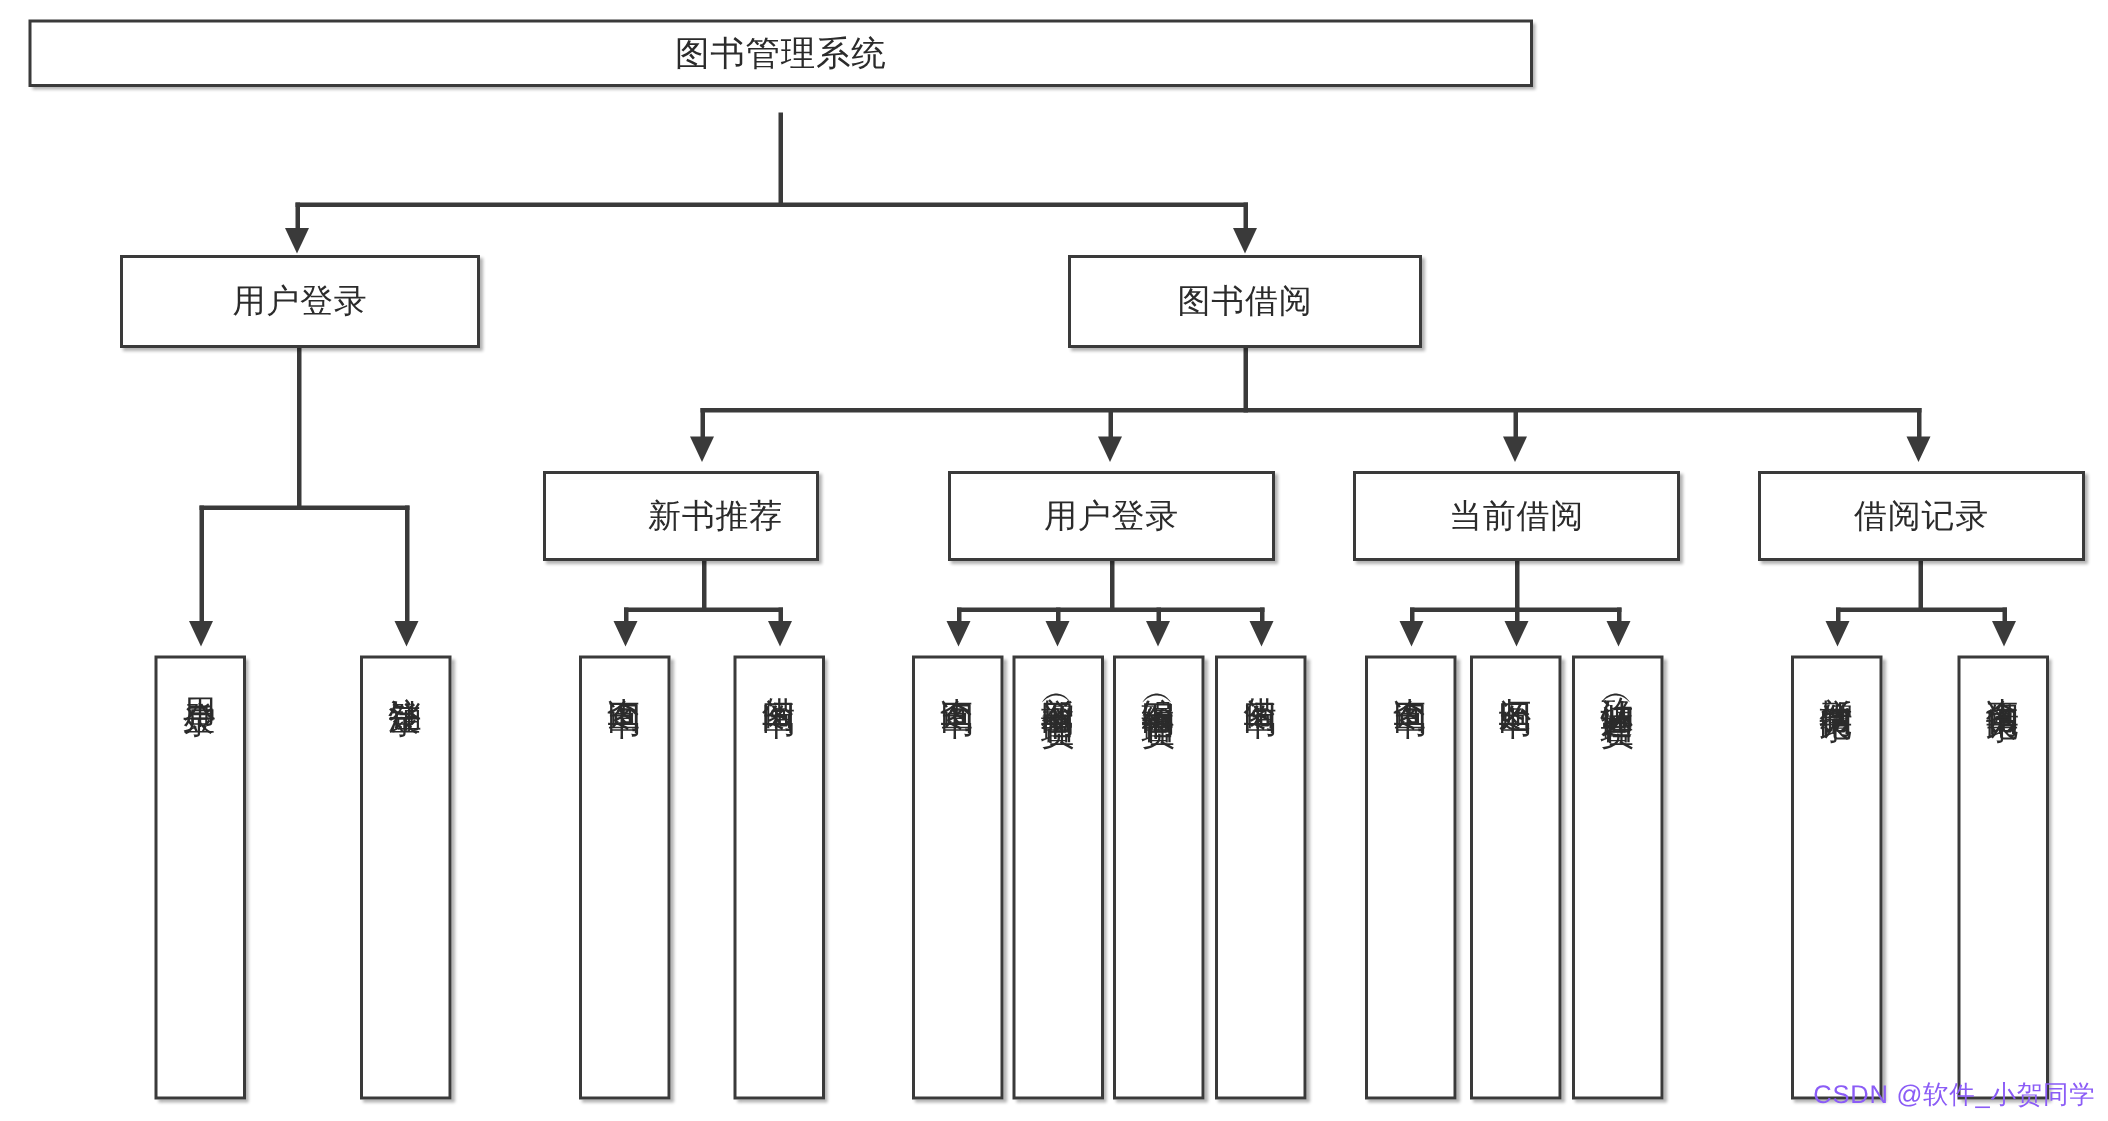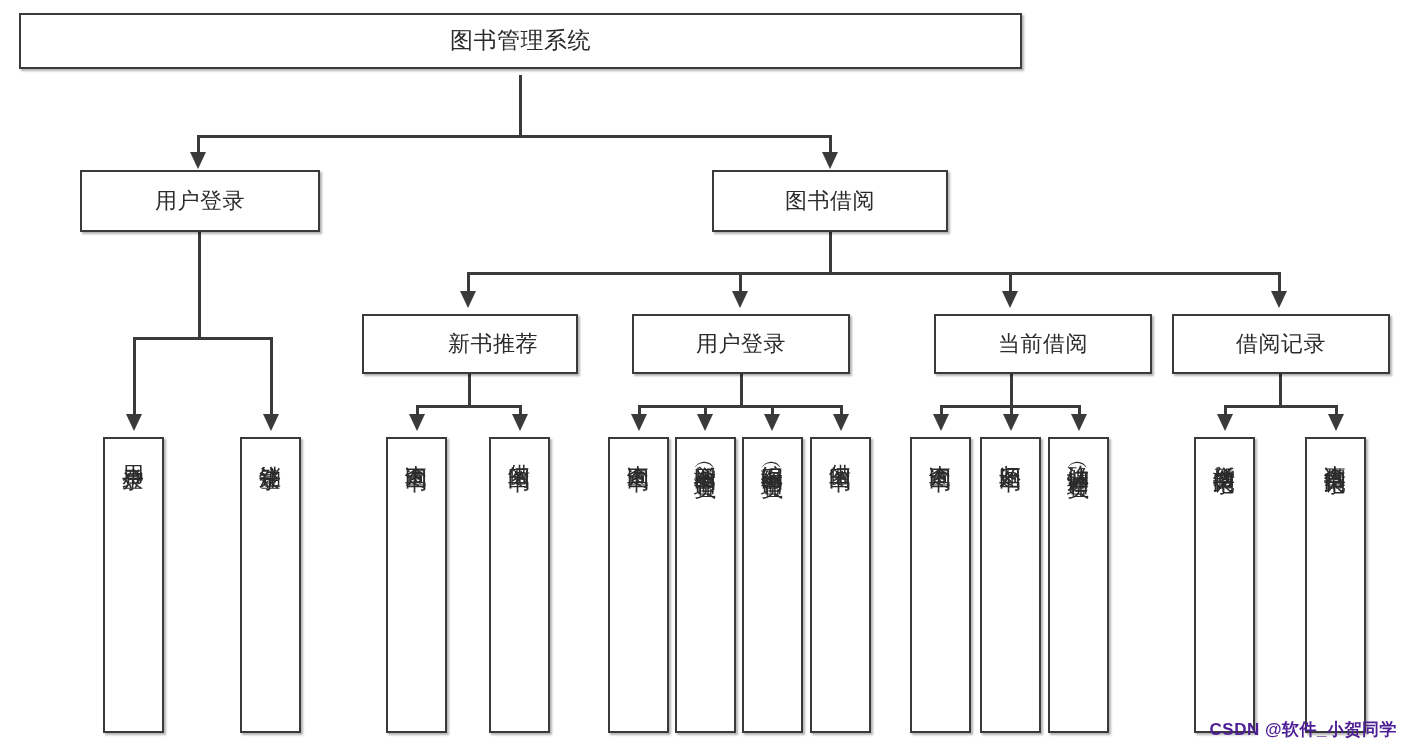--- a/index.html
+++ b/index.html
@@ -72,27 +72,26 @@
     border-left: 8px solid transparent;
     border-right: 8px solid transparent;
     border-top: 17px solid #3a3a3a;
     z-index: 2;
   }
   
   #watermark {
     position: absolute;
     right: 8px;
     bottom: 6px;
-    color: #4c1d95;
+    color: #8b5cf6;
     font-size: 17px;
     letter-spacing: 0.5px;
     z-index: 6;
     white-space: nowrap;
     user-select: none;
-    font-weight: bold;
   }
 </style>
 </head>
 <body>
 
 <div id="canvas">
 
   <div class="conn vline" style="left:519px; top:75px; height:62px;"></div>
 
   <div class="conn hline" style="left:197px; top:135px; width:635px;"></div>
@@ -146,38 +145,38 @@
   <div class="arrow" style="left:1003px; top:414px;"></div>
   <div class="arrow" style="left:1071px; top:414px;"></div>
 
   <div class="conn vline" style="left:1279px; top:374px; height:33px;"></div>
   <div class="conn hline" style="left:1224px; top:405px; width:114px;"></div>
   <div class="conn vline" style="left:1224px; top:405px; height:12px;"></div>
   <div class="conn vline" style="left:1335px; top:405px; height:12px;"></div>
   <div class="arrow" style="left:1217px; top:414px;"></div>
   <div class="arrow" style="left:1328px; top:414px;"></div>
 
-  <div class="node h root" style="left:19px; top:13px; width:1003px; height:56px;">
+  <div class="node h root" style="left:19px; top:13px; width:1003px; height:45px;">
     <span class="label">图书管理系统</span>
   </div>
 
   <div class="node h" style="left:80px; top:170px; width:240px; height:62px;">
     <span class="label">用户登录</span>
   </div>
   <div class="node h" style="left:712px; top:170px; width:236px; height:62px;">
     <span class="label">图书借阅</span>
   </div>
 
-  <div class="node h" style="left:362px; top:314px; width:216px; height:60px;padding-left:46px;">
+  <div class="node h" style="left:362px; top:314px; width:184px; height:60px;padding-left:46px;">
     <span class="label">新书推荐</span>
   </div>
   <div class="node h" style="left:632px; top:314px; width:218px; height:60px;">
     <span class="label">用户登录</span>
   </div>
-  <div class="node h" style="left:902px; top:314px; width:218px; height:60px;margin-left:32px;">
+  <div class="node h" style="left:902px; top:314px; width:218px; height:60px;">
     <span class="label">当前借阅</span>
   </div>
   <div class="node h" style="left:1172px; top:314px; width:218px; height:60px;">
     <span class="label">借阅记录</span>
   </div>
 
   <div class="node v" style="left:103px; top:437px; width:61px; height:296px;">
     <span class="label">用户登录</span>
   </div>
   <div class="node v" style="left:240px; top:437px; width:61px; height:296px;">

